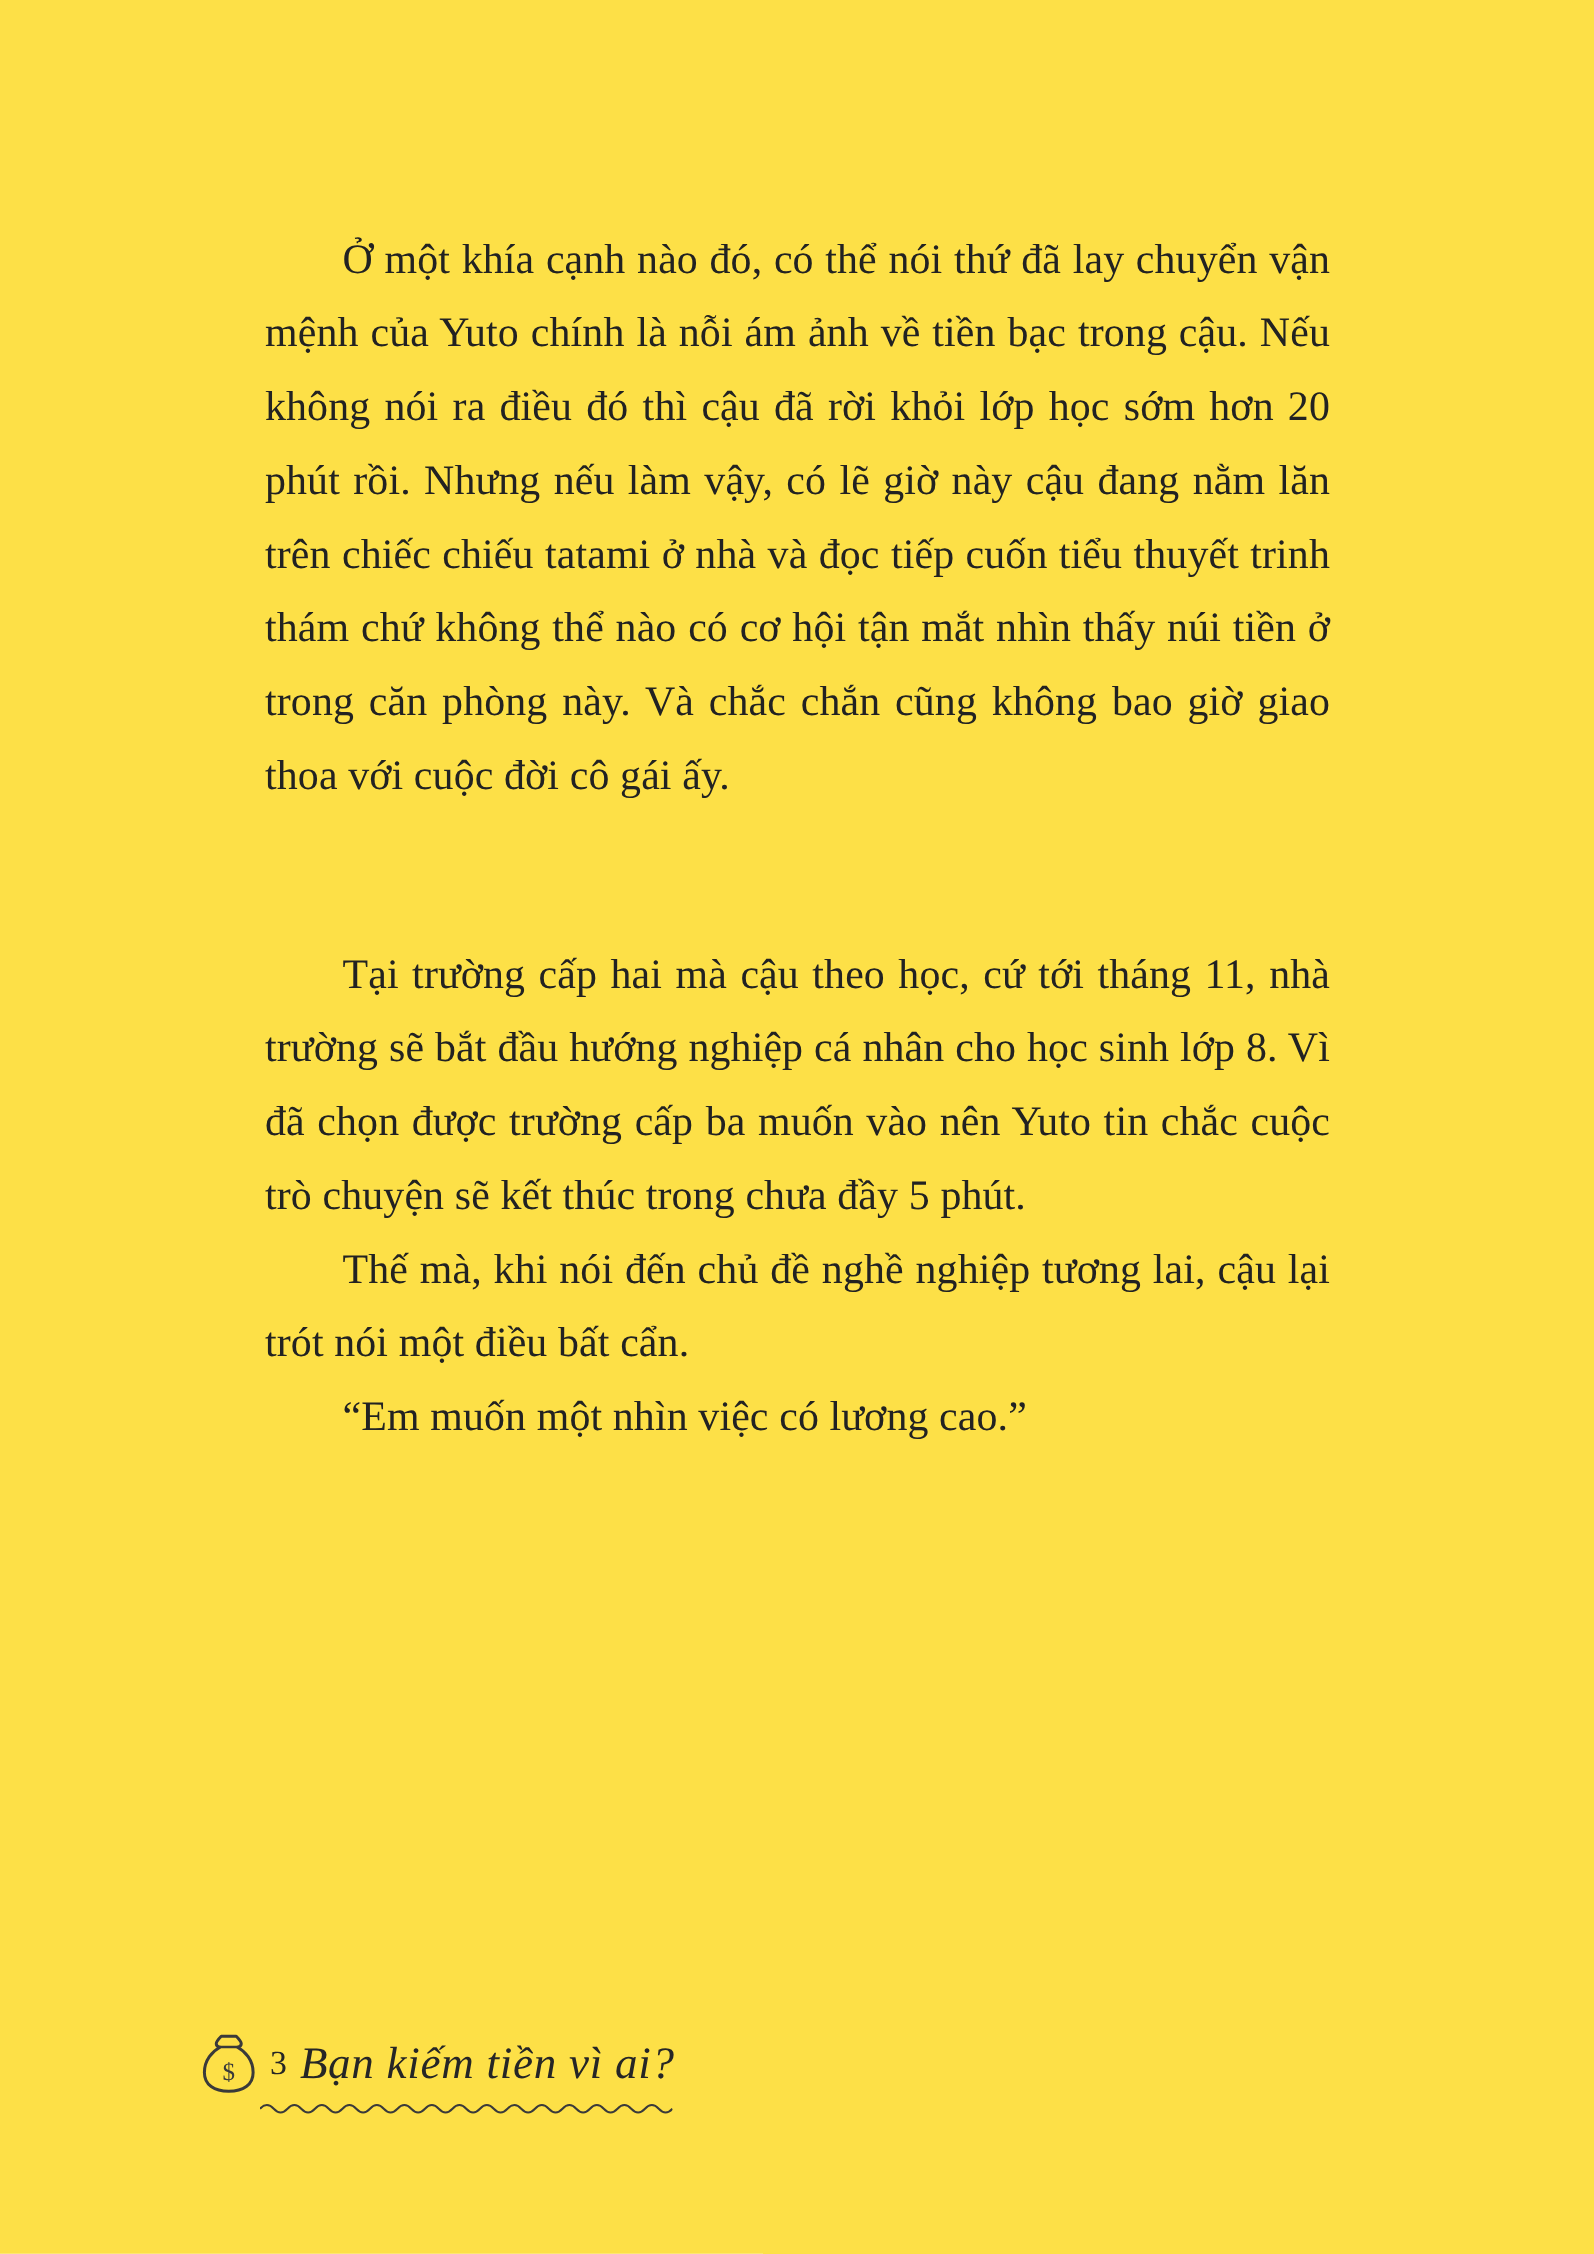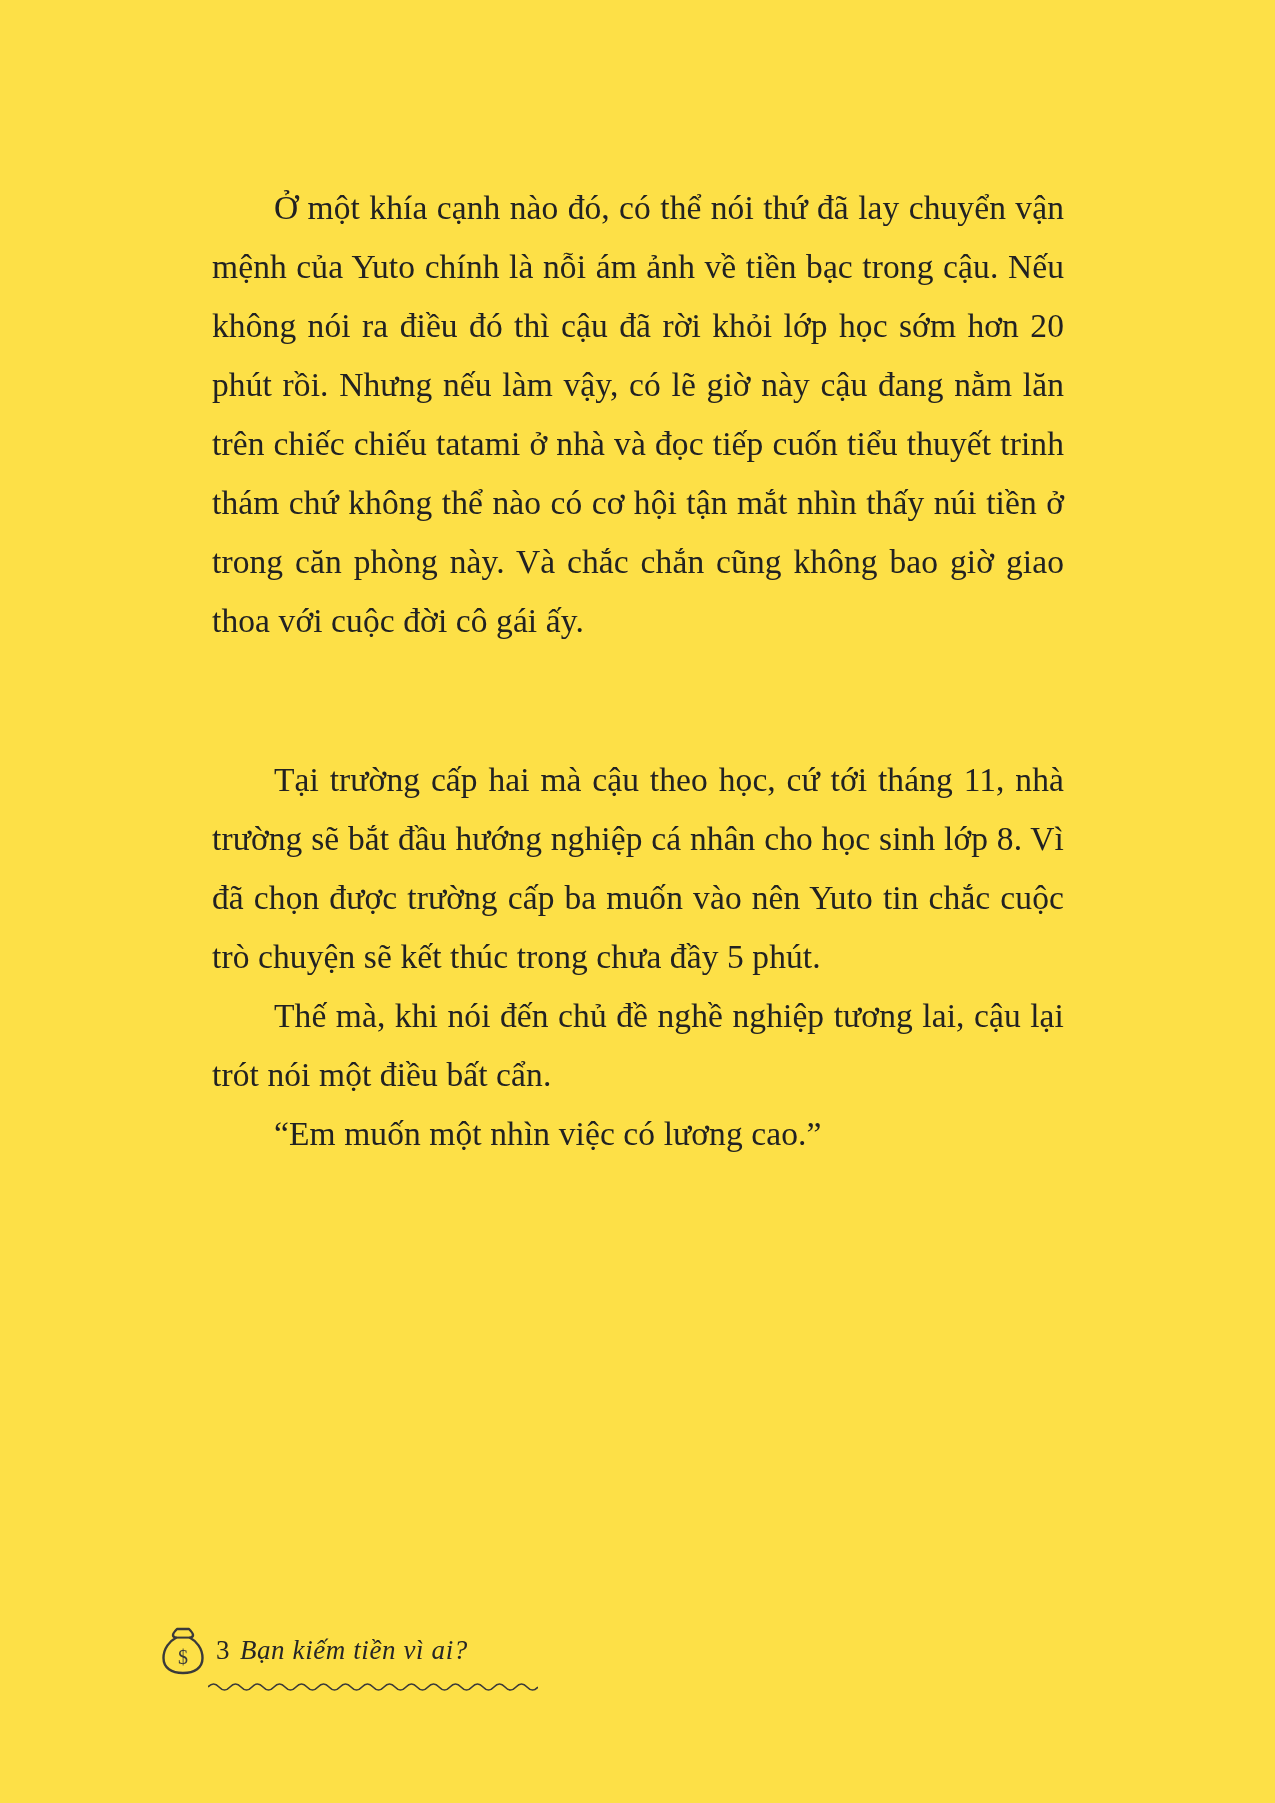--- a/index.html
+++ b/index.html
@@ -70,21 +70,21 @@
   }
 
   .folio {
     font-size: 27px;
     color: #262626;
     font-family: "Liberation Serif", serif;
     letter-spacing: 0.4px;
   }
 
   .book-title {
-    font-size: 27px;
+    font-size: 36px;
     font-style: italic;
     color: #262626;
     font-family: "Liberation Serif", serif;
     letter-spacing: 0.6px;
   }
 
   .squiggle {
     position: absolute;
     left: 208px;
     bottom: 108px;

